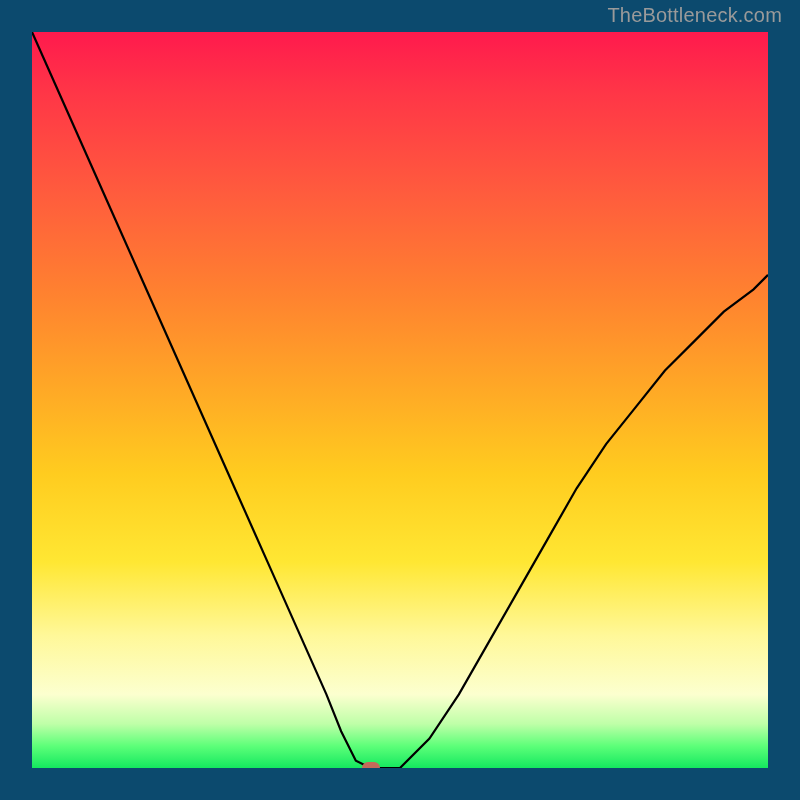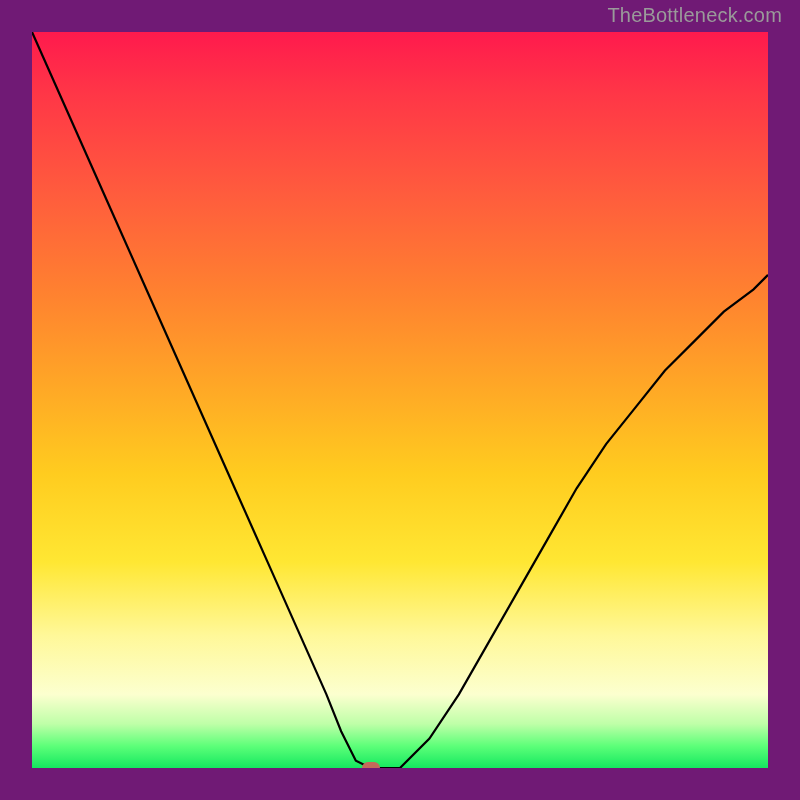--- a/index.html
+++ b/index.html
@@ -10,21 +10,21 @@
     background: #000;
     overflow: hidden;
     font-family: Arial, Helvetica, sans-serif;
   }
   .frame {
     position: absolute;
     top: 0;
     left: 0;
     width: 800px;
     height: 800px;
-    background: #701a75;
+    background: #0c4a6e;
   }
   .plot {
     position: absolute;
     top: 32px;
     left: 32px;
     width: 736px;
     height: 736px;
     overflow: hidden;
   }
   .gradient-bg {

